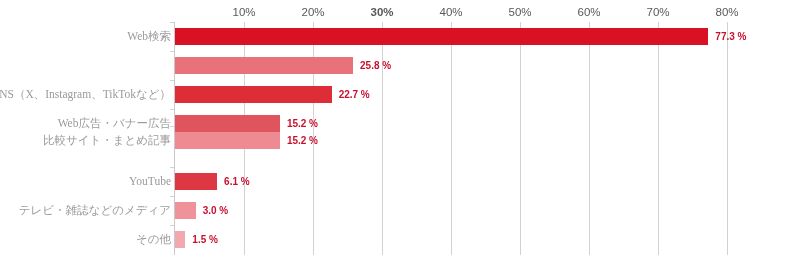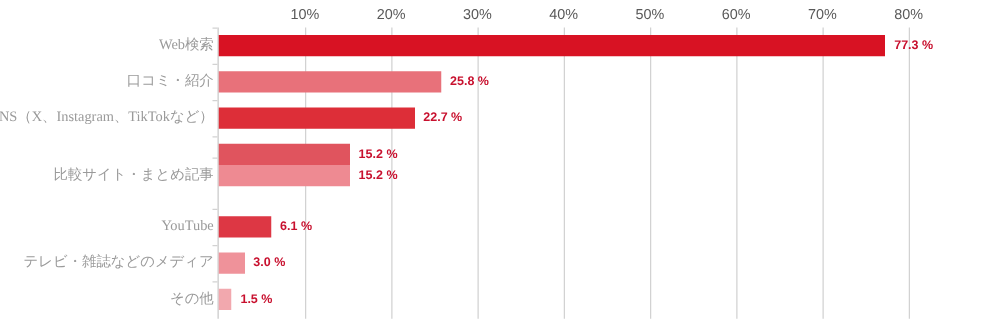--- a/index.html
+++ b/index.html
@@ -141,36 +141,36 @@
       <div class="row" style="top: 22px;">
         <div class="row-tickmark" style="top: 0px; background: rgb(210, 210, 210);"></div>
         <div class="cat-label" style="color: rgb(154, 154, 154);">Web検索</div>
         <div class="bar-wrap" style="width: 533.37px;">
           <div class="bar" style="width: 533.37px; background: rgb(216, 18, 35);"></div>
         </div>
         <div class="val-label" style="left: 715.37px; color: rgb(200, 16, 46);">77.3 %</div>
       </div>
       <div class="row" style="top: 51px;">
         <div class="row-tickmark" style="top: 0px; background: rgb(210, 210, 210);"></div>
-        <div class="cat-label" style="color: rgb(154, 154, 154);">口コミ・紹介</div>
         <div class="bar-wrap" style="width: 178.02px;">
           <div class="bar" style="width: 178.02px; background: rgb(232, 113, 122);"></div>
         </div>
         <div class="val-label" style="left: 360.02px; color: rgb(200, 16, 46);">25.8 %</div>
       </div>
       <div class="row" style="top: 80px;">
         <div class="row-tickmark" style="top: 0px; background: rgb(210, 210, 210);"></div>
         <div class="cat-label" style="color: rgb(154, 154, 154);">SNS（X、Instagram、TikTokなど）</div>
         <div class="bar-wrap" style="width: 156.63px;">
           <div class="bar" style="width: 156.63px; background: rgb(221, 46, 56);"></div>
         </div>
         <div class="val-label" style="left: 338.63px; color: rgb(200, 16, 46);">22.7 %</div>
       </div>
       <div class="row" style="top: 109px;">
         <div class="row-tickmark" style="top: 0px; background: rgb(210, 210, 210);"></div>
+        <div class="cat-label" style="color: rgb(154, 154, 154);">Web広告・バナー広告</div>
         <div class="bar-wrap" style="width: 104.88px;">
           <div class="bar" style="width: 104.88px; background: rgb(224, 84, 94);"></div>
         </div>
         <div class="val-label" style="left: 286.88px; color: rgb(200, 16, 46);">15.2 %</div>
       </div>
       <div class="row" style="top: 126px;">
         <div class="row-tickmark" style="top: 0px; background: rgb(210, 210, 210);"></div>
         <div class="cat-label" style="color: rgb(154, 154, 154);">比較サイト・まとめ記事</div>
         <div class="bar-wrap" style="width: 104.88px;">
           <div class="bar" style="width: 104.88px; background: rgb(238, 138, 146);"></div>
@@ -198,19 +198,19 @@
         <div class="cat-label" style="color: rgb(154, 154, 154);">その他</div>
         <div class="bar-wrap" style="width: 10.35px;">
           <div class="bar" style="width: 10.35px; background: rgb(242, 168, 174);"></div>
         </div>
         <div class="val-label" style="left: 192.35px; color: rgb(200, 16, 46);">1.5 %</div>
       </div>
     </div>
 
 <div class="tick-label" style="left: 244px; color: rgb(89, 89, 89);">10%</div>
     <div class="tick-label" style="left: 313px; color: rgb(89, 89, 89);">20%</div>
-    <div class="tick-label" style="left: 382px; color: rgb(89, 89, 89);">30%</div>
+    <div class="tick-label" style="left: 382px; color: rgb(89, 89, 89); font-weight: bold;">30%</div>
     <div class="tick-label" style="left: 451px; color: rgb(89, 89, 89);">40%</div>
     <div class="tick-label" style="left: 520px; color: rgb(89, 89, 89);">50%</div>
     <div class="tick-label" style="left: 589px; color: rgb(89, 89, 89);">60%</div>
     <div class="tick-label" style="left: 658px; color: rgb(89, 89, 89);">70%</div>
     <div class="tick-label" style="left: 727px; color: rgb(89, 89, 89); text-align: right;">80%</div>
   </div>
 
 </body></html>

